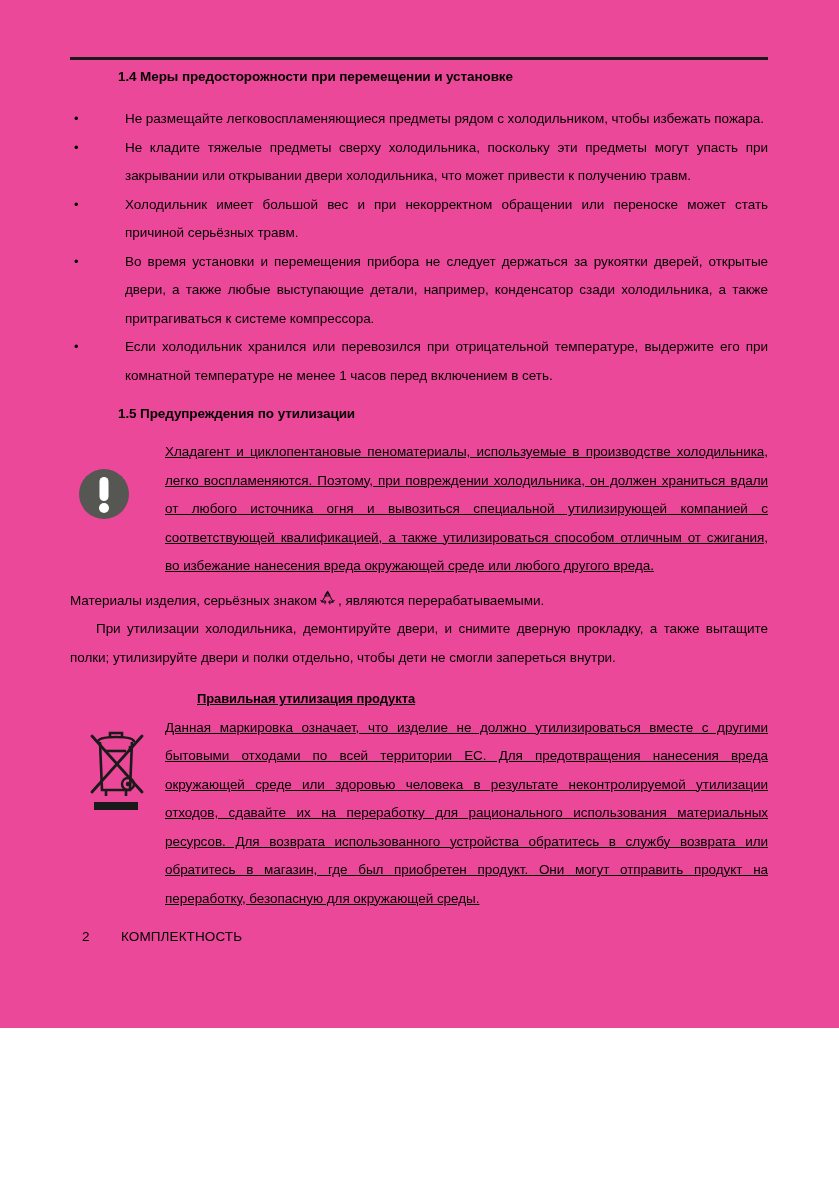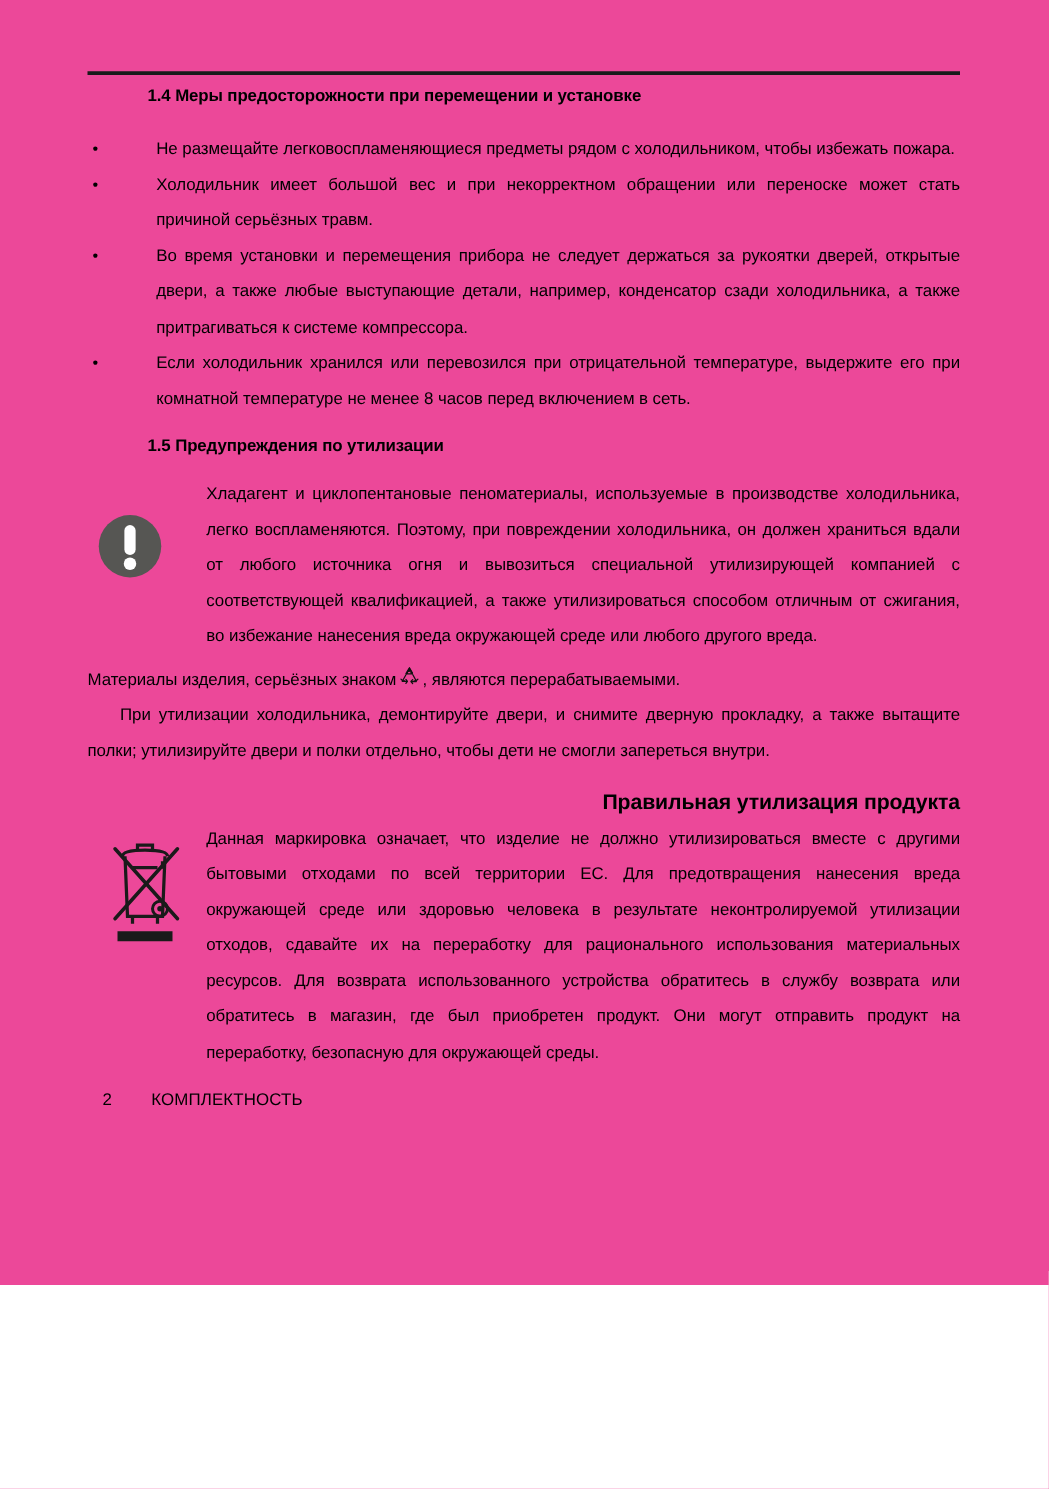--- a/index.html
+++ b/index.html
@@ -86,20 +86,21 @@
   }
   p.indent { text-indent: 26px; }
 
   
   .icon-block {
     position: relative;
     min-height: 40px;
   }
   .icon-block .block-text {
     margin-left: 95px;
+    text-decoration: underline;
   }
   .warn-icon {
     position: absolute;
     left: 8px;
     top: 30px;
     width: 52px;
     height: 52px;
   }
   .warn-icon svg { display: block; }
 
@@ -115,27 +116,26 @@
   .recycle-inline {
     display: inline-block;
     vertical-align: -2px;
     width: 19px;
     height: 17px;
     margin: 0 1px;
   }
   .recycle-inline svg { display: block; }
 
   h3.sub-heading {
-    font-size: 17px;
+    font-size: 13px;
     font-weight: bold;
     margin: 0;
     line-height: 28.5px;
     padding-left: 32px;
     letter-spacing: -0.1px;
-    text-align: right;
   }
 
   h2.numbered-heading {
     font-size: 13.5px;
     font-weight: normal;
     margin: 0;
     line-height: 22px;
     padding-left: 12px;
     letter-spacing: 0.1px;
   }
@@ -150,23 +150,24 @@
   <div class="rule rule-bottom"></div>
 
   <div class="content">
 
     <h2 class="section-heading">1.4 Меры предосторожности при перемещении и установке</h2>
 
     <div class="gap-after-heading"></div>
 
     <ul class="bullets">
       <li>Не размещайте легковоспламеняющиеся предметы рядом с холодильником, чтобы избежать пожара.</li>
+      <li>Не кладите тяжелые предметы сверху холодильника, поскольку эти предметы могут упасть при закрывании или открывании двери холодильника, что может привести к получению травм.</li>
       <li>Холодильник имеет большой вес и при некорректном обращении или переноске может стать причиной серьёзных травм.</li>
       <li>Во время установки и перемещения прибора не следует держаться за рукоятки дверей, открытые двери, а также любые выступающие детали, например, конденсатор сзади холодильника, а также притрагиваться к системе компрессора.</li>
-      <li>Если холодильник хранился или перевозился при отрицательной температуре, выдержите его при комнатной температуре не менее 8 часов перед включением в сеть.</li>
+      <li>Если холодильник хранился или перевозился при отрицательной температуре, выдержите его при комнатной температуре не менее 1 часов перед включением в сеть.</li>
     </ul>
 
     <div class="gap-small"></div>
 
     <h2 class="section-heading">1.5 Предупреждения по утилизации</h2>
 
     <div class="gap-small"></div>
 
     <div class="icon-block">
       <span class="warn-icon">

